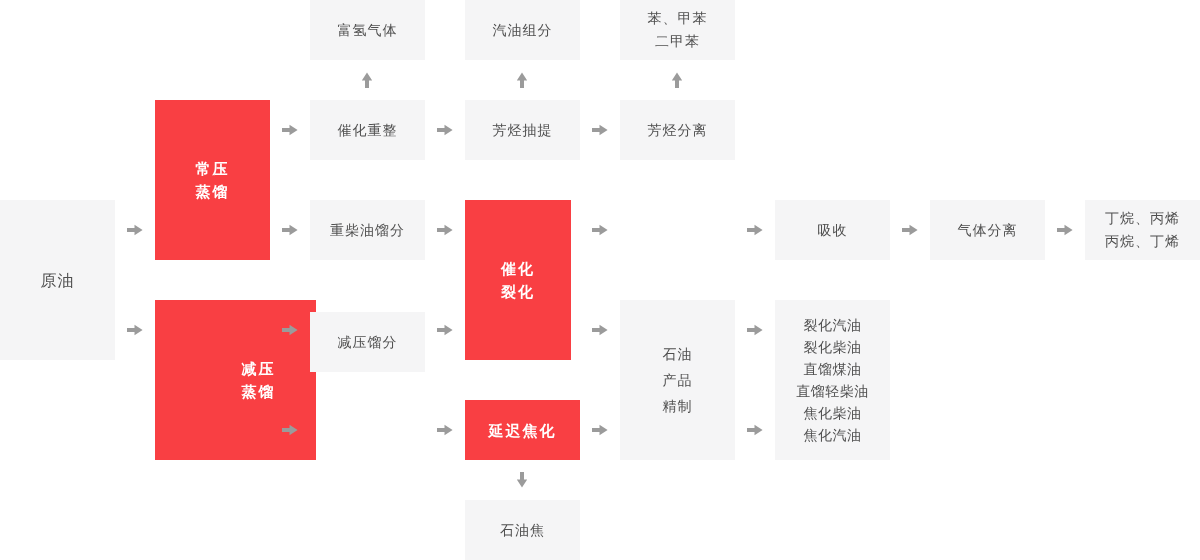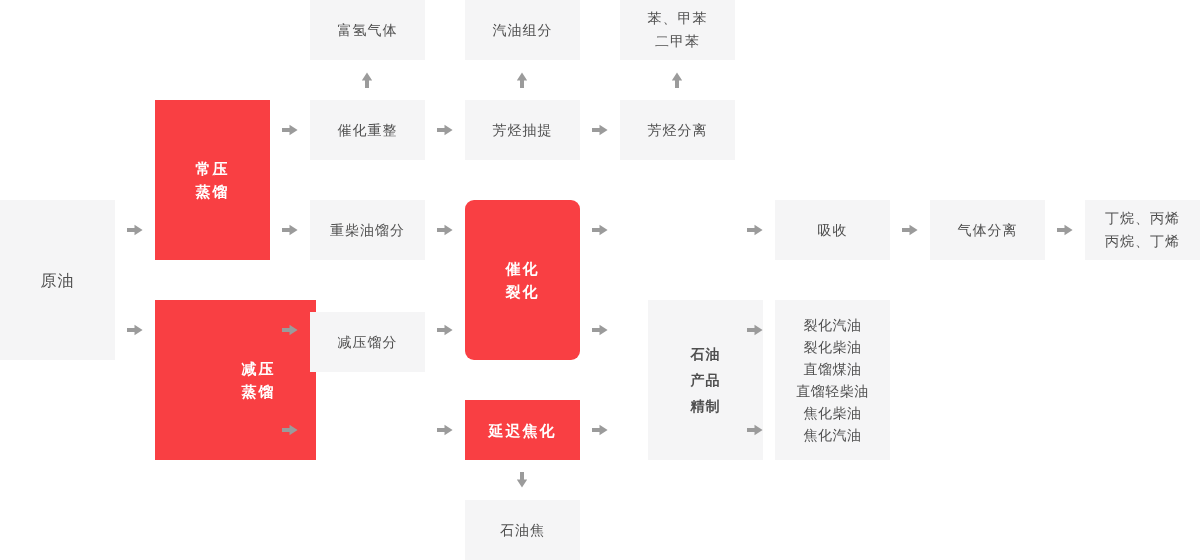--- a/index.html
+++ b/index.html
@@ -65,34 +65,34 @@
 
   <div class="node" style="left:310px;top:200px;width:115px;height:60px;">重柴油馏分</div>
 
   <div class="node" style="left:310px;top:312px;width:115px;height:60px;">减压馏分</div>
 
 
   <div class="node" style="left:465px;top:0px;width:115px;height:60px;">汽油组分</div>
 
   <div class="node" style="left:465px;top:100px;width:115px;height:60px;">芳烃抽提</div>
 
-  <div class="node node--red" style="left:465px;top:200px;width:115px;height:160px;border-radius:9px;">催化
+  <div class="node node--red" style="left:465px;top:200px;width:106px;height:160px;">催化
 裂化</div>
 
   <div class="node node--red" style="left:465px;top:400px;width:115px;height:60px;">延迟焦化</div>
 
   <div class="node" style="left:465px;top:500px;width:115px;height:60px;">石油焦</div>
 
   <div class="node" style="left:620px;top:0px;width:115px;height:60px;">苯、甲苯
 二甲苯</div>
 
   <div class="node" style="left:620px;top:100px;width:115px;height:60px;">芳烃分离</div>
 
 
-  <div class="node node--refining" style="left:648px;top:300px;width:115px;height:160px;font-weight:bold;">石油
+  <div class="node node--refining" style="left:620px;top:300px;width:115px;height:160px;">石油
 产品
 精制</div>
 
   <div class="node" style="left:775px;top:200px;width:115px;height:60px;">吸收</div>
 
   <div class="node node--products" style="left:775px;top:300px;width:115px;height:160px;">裂化汽油
 裂化柴油
 直馏煤油
 直馏轻柴油
 焦化柴油

